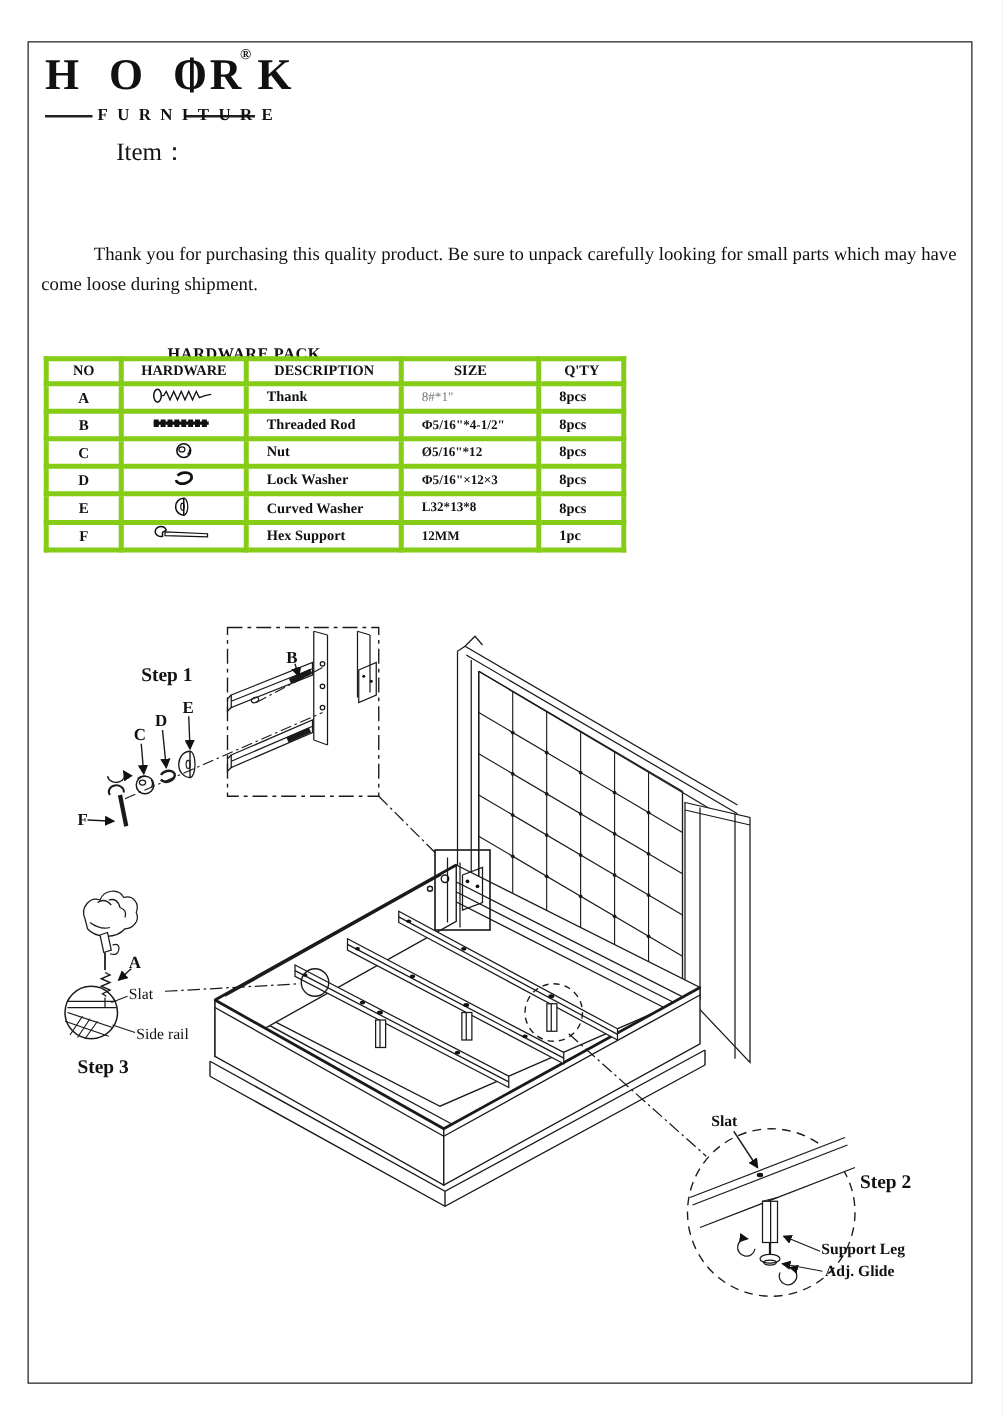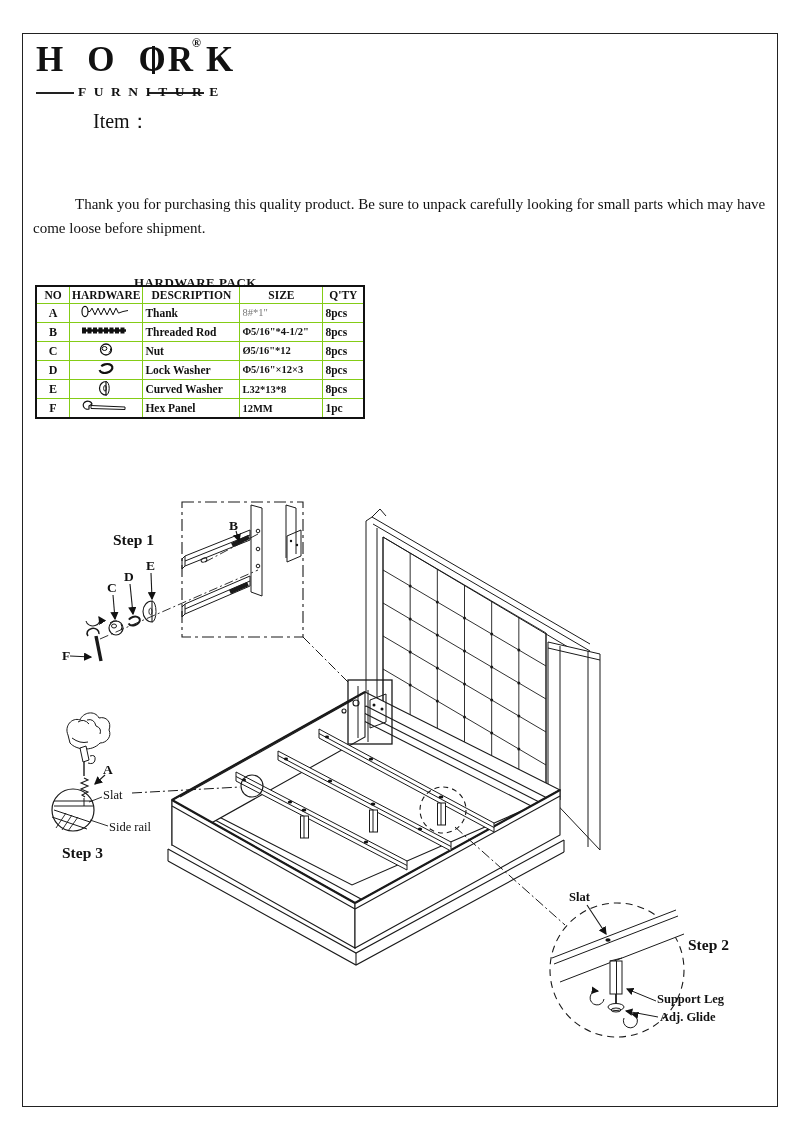--- a/index.html
+++ b/index.html
@@ -22,21 +22,21 @@
   .item-label{left:93px;top:108px;font-size:20px;}
   .item-list{left:155px;top:108px;font-size:19px;line-height:24px;white-space:nowrap;}
   
   .intro{left:33px;top:193px;width:740px;font-size:15px;line-height:23.5px;}
   .intro p{margin:0;}
   .intro .ind{text-indent:42px;}
   
   .hw-title{left:134px;top:275px;font-size:13px;font-weight:bold;letter-spacing:0.5px;}
   table.hw{position:absolute;left:35px;top:285px;border-collapse:collapse;
         font-size:11.5px;font-weight:bold;}
-  table.hw th,table.hw td{border:1px solid #84cc16;padding:0 2px;height:18px;line-height:1.05;}
+  table.hw th,table.hw td{border:4px solid #84cc16;padding:0 14px;height:18px;line-height:1.05;}
   table.hw th{height:16px;font-size:11.5px;}
   table.hw{border:2px solid #111;}
   td.c-no{text-align:center;font-size:12px;width:28px;}
   td.c-draw{width:62px;text-align:center;}
   td.c-desc{width:92px;}
   td.c-size{width:78px;font-size:10.5px;}
   td.c-qty{width:36px;font-size:11.5px;}
   .size-a{color:#777;font-weight:normal;font-size:10px;}
   
   svg.diagram{position:absolute;left:0;top:0;}
@@ -53,21 +53,21 @@
   <div class="page-border abs"></div>
 
   <div class="abs logo-line1"><span>H</span><span class="logo-gap"></span><span>O</span><span class="logo-gap"></span><span class="obar">O</span><span>R</span><span class="reg">®</span><span>K</span></div>
   <div class="abs logo-rule" style="left:36px;width:38px;"></div>
   <div class="abs logo-rule" style="left:148px;width:56px;"></div>
   <div class="abs tagline">FURNITURE</div>
 
   <div class="abs item-label">Item：</div>
 
   <div class="abs intro">
-    <p class="ind">Thank you for purchasing this quality product. Be sure to unpack carefully looking for small parts which may have come loose before shipment.</p>
+    <p class="ind">Thank you for purchasing this quality product. Be sure to unpack carefully looking for small parts which may have come loose during shipment.</p>
   </div>
 
   <div class="abs hw-title">HARDWARE PACK</div>
   <table class="hw">
     <tbody>
         <tr>
       <th>NO</th>
       <th>HARDWARE</th>
       <th>DESCRIPTION</th>
       <th>SIZE</th>
@@ -123,21 +123,21 @@
       <td class="c-desc">Curved Washer</td>
       <td class="c-size">L32*13*8</td>
       <td class="c-qty">8pcs</td>
     </tr>
     <tr>
       <td class="c-no">F</td>
       <td class="c-draw"><svg width="54" height="15">
         <path d="M10,9 a4.5,4 0 1 1 3,-5 l-3,2 z" fill="none" stroke="#111" stroke-width="1.2"></path>
         <path d="M12,5.5 L46,7 46,9.5 12,8.5 z" fill="#fff" stroke="#111" stroke-width="1"></path>
       </svg></td>
-      <td class="c-desc">Hex Panel</td>
+      <td class="c-desc">Hex Support</td>
       <td class="c-size">12MM</td>
       <td class="c-qty">1pc</td>
     </tr>
   </tbody>
     </table>
 
   <svg class="diagram" width="802" height="1133" viewBox="0 0 802 1133">
     <defs>
       <marker id="ah" viewBox="0 0 10 10" refX="8.5" refY="5" markerWidth="7.5" markerHeight="7.5" orient="auto">
         <path d="M0,0 L10,5 L0,10 z" fill="#111"></path>

